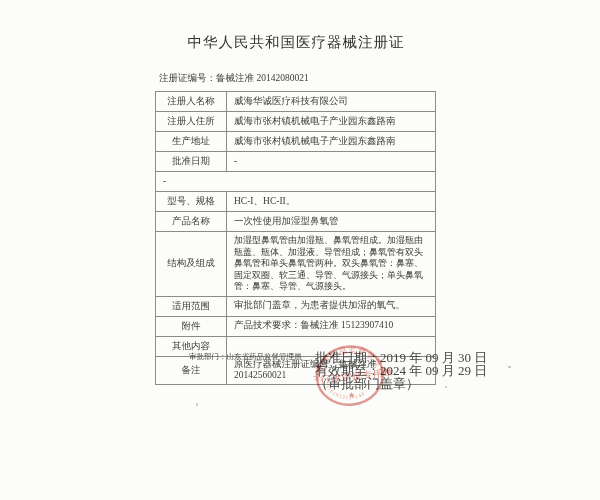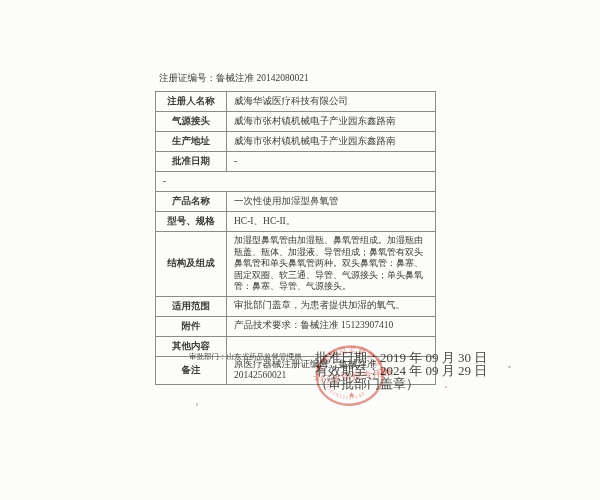--- a/index.html
+++ b/index.html
@@ -4,67 +4,68 @@
 <style>
   html,body{margin:0;padding:0;}
   body{background:#ffffff;font-family:"Liberation Serif","DejaVu Serif",serif;}
   .canvas{position:relative;width:600px;height:500px;background:#fcfcfb;overflow:hidden;color:#3b3b39;}
   .title{position:absolute;left:96px;top:33px;width:400px;text-align:center;
          font-size:14.5px;letter-spacing:1px;color:#333331;white-space:nowrap;}
   .regline{position:absolute;left:159px;top:72px;font-size:9.5px;color:#3b3b39;white-space:nowrap;}
   .tbl{position:absolute;left:155px;top:91px;width:279px;border:1px solid #8b8b87;border-bottom:none;background:transparent;}
   .row{display:flex;border-bottom:1px solid #8b8b87;min-height:19px;}
   .lbl{width:68px;border-right:1px solid #8b8b87;display:flex;align-items:center;justify-content:center;
-       text-align:center;font-size:9.5px;padding:2px 1px;line-height:11px;color:#3b3b39;font-weight:bold;}
+       text-align:center;font-size:9.5px;padding:2px 1px;line-height:11px;color:#3b3b39;}
   .val{flex:1;display:flex;align-items:center;font-size:9.5px;line-height:11.5px;padding:2px 4px 2px 7px;color:#3b3b39;}
   .row.tall .val{font-size:9px;line-height:11.5px;padding-top:3px;padding-bottom:3px;align-items:flex-start;}
   .row.tall{min-height:50px;}
   .footer-left{position:absolute;left:171px;top:352px;font-size:7.5px;white-space:nowrap;color:#454543;margin-left:18px;}
   .footer-right{position:absolute;left:315px;top:351px;font-size:13px;line-height:13px;white-space:nowrap;color:#454543;}
   .seal-wrap{position:absolute;left:306px;top:339px;width:100px;height:76px;
              transform:rotate(-6deg);mix-blend-mode:multiply;pointer-events:none;}
   .speck{position:absolute;border-radius:1px;}
 </style>
 </head>
 <body>
 
 <div class="canvas">
 
+  <div class="title">中华人民共和国医疗器械注册证</div>
 
   <div class="regline">
     <span>注册证编号：</span><span>鲁械注准 20142080021</span>
   </div>
 
   <div class="tbl">
     <div class="row">
       <div class="lbl">注册人名称</div>
       <div class="val">威海华诚医疗科技有限公司</div>
     </div>
     <div class="row">
-      <div class="lbl">气源接头</div>
+      <div class="lbl">注册人住所</div>
       <div class="val">威海市张村镇机械电子产业园东鑫路南</div>
     </div>
     <div class="row">
       <div class="lbl">生产地址</div>
       <div class="val">威海市张村镇机械电子产业园东鑫路南</div>
     </div>
     <div class="row">
       <div class="lbl">批准日期</div>
       <div class="val">-</div>
     </div>
     <div class="row">
       <div class="val">-</div>
     </div>
     <div class="row">
+      <div class="lbl">型号、规格</div>
+      <div class="val">HC-I、HC-II。</div>
+    </div>
+    <div class="row">
       <div class="lbl">产品名称</div>
       <div class="val">一次性使用加湿型鼻氧管</div>
-    </div>
-    <div class="row">
-      <div class="lbl">型号、规格</div>
-      <div class="val">HC-I、HC-II。</div>
     </div>
     <div class="row tall">
       <div class="lbl">结构及组成</div>
       <div class="val">加湿型鼻氧管由加湿瓶、鼻氧管组成。加湿瓶由瓶盖、瓶体、加湿液、导管组成；鼻氧管有双头鼻氧管和单头鼻氧管两种。双头鼻氧管：鼻塞、固定双圈、软三通、导管、气源接头；单头鼻氧管：鼻塞、导管、气源接头。</div>
     </div>
     <div class="row">
       <div class="lbl">适用范围</div>
       <div class="val">审批部门盖章，为患者提供加湿的氧气。</div>
     </div>
     <div class="row">

